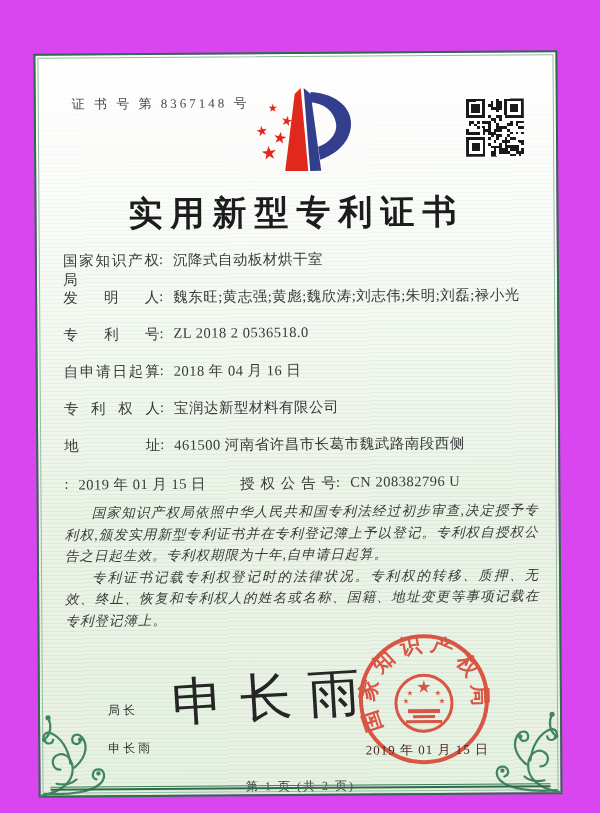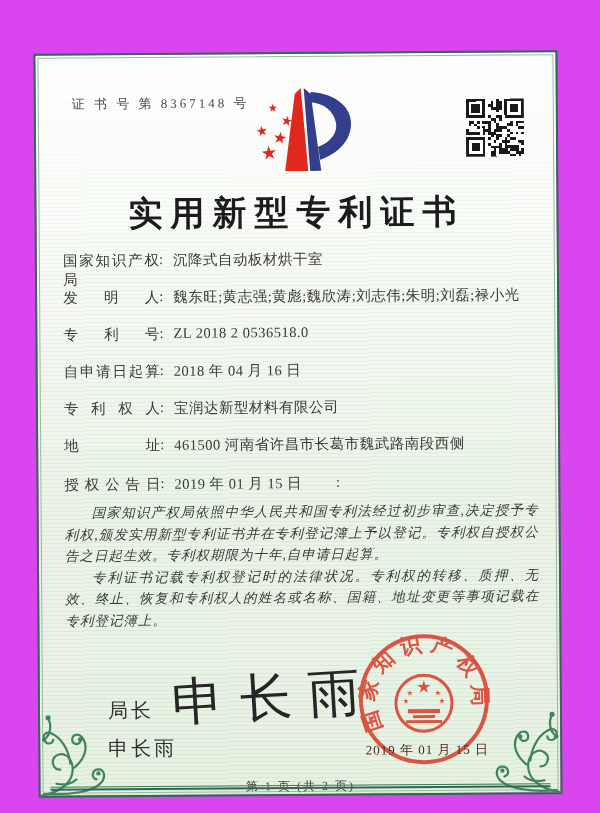--- a/index.html
+++ b/index.html
@@ -71,21 +71,21 @@
 
   
   .body-text {
     position:absolute; left:26px; right:20px; top:447px;
     font-size:13.5px; line-height:21.5px; color:#3b3b3b;
     font-style:italic; letter-spacing:1px; text-align:justify;
   }
   .body-text p { text-indent:2em; }
 
   
-  .officer { position:absolute; left:68px; top:636px; font-size:20px; color:#333; letter-spacing:3px; }
+  .officer { position:absolute; left:68px; top:636px; font-size:12px; color:#333; letter-spacing:3px; }
   .officer .line { height:38px; line-height:38px; }
   .signature {
     position:absolute; left:132px; top:608px; width:230px;
     font-size:52px; color:#262626; letter-spacing:16px;
     transform:rotate(-3deg); white-space:nowrap;
   }
 
   
   .seal { position:absolute; left:316px; top:578px; width:136px; height:136px; opacity:0.88; }
   .seal svg { width:100%; height:100%; display:block; }
@@ -291,26 +291,27 @@
       </div>
       <div class="field-row">
         <span class="field-label">地址</span>
           <span class="field-colon">:</span>
         <span class="field-value">461500 河南省许昌市长葛市魏武路南段西侧</span>
       </div>
     </div>
 
     <div class="grant-row">
       <div class="grant-pair">
-        <span class="field-label">授权公告日</span>
           <span class="field-colon">:</span>
         <span class="field-value">2019 年 01 月 15 日</span>
       </div>
       <div class="grant-pair second">
-          <span class="field-colon">:</span>
+        <span class="field-label">授权公告号</span>
+          <span class="field-colon">:</span>
+        <span class="field-value">CN 208382796 U</span>
       </div>
     </div>
 
     <div class="body-text">
       <p>国家知识产权局依照中华人民共和国专利法经过初步审查,决定授予专利权,颁发实用新型专利证书并在专利登记簿上予以登记。专利权自授权公告之日起生效。专利权期限为十年,自申请日起算。</p>
       <p>专利证书记载专利权登记时的法律状况。专利权的转移、质押、无效、终止、恢复和专利权人的姓名或名称、国籍、地址变更等事项记载在专利登记簿上。</p>
     </div>
 
     <div class="officer">
       <div class="line">局长</div>

